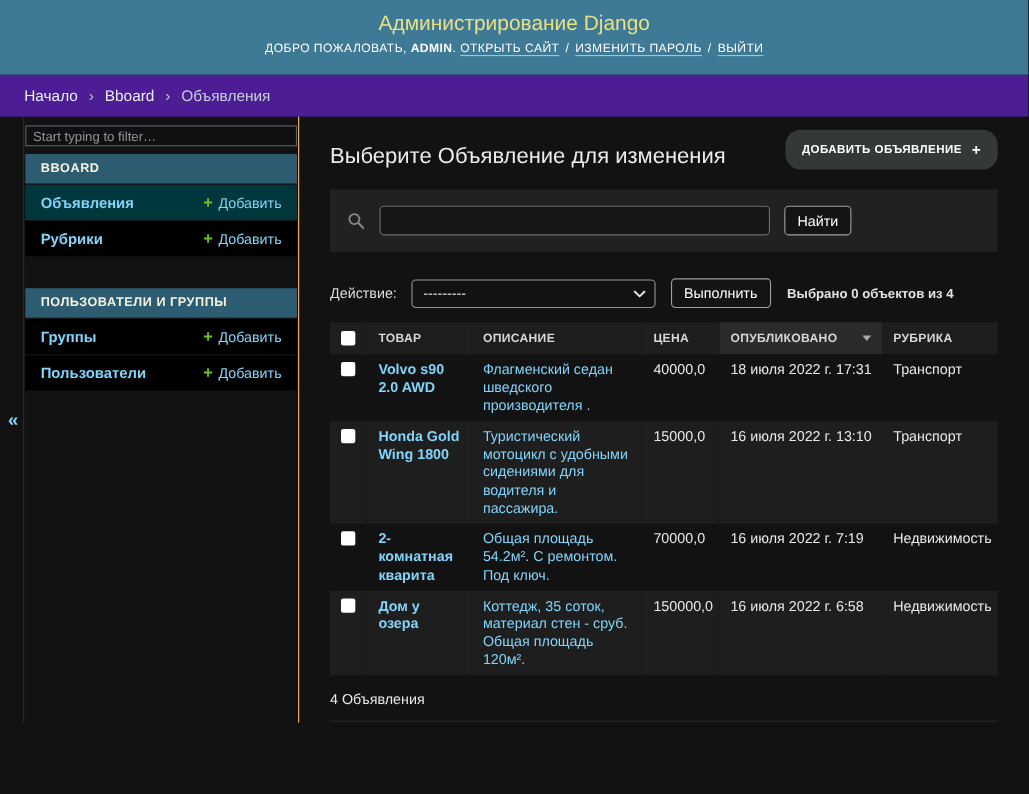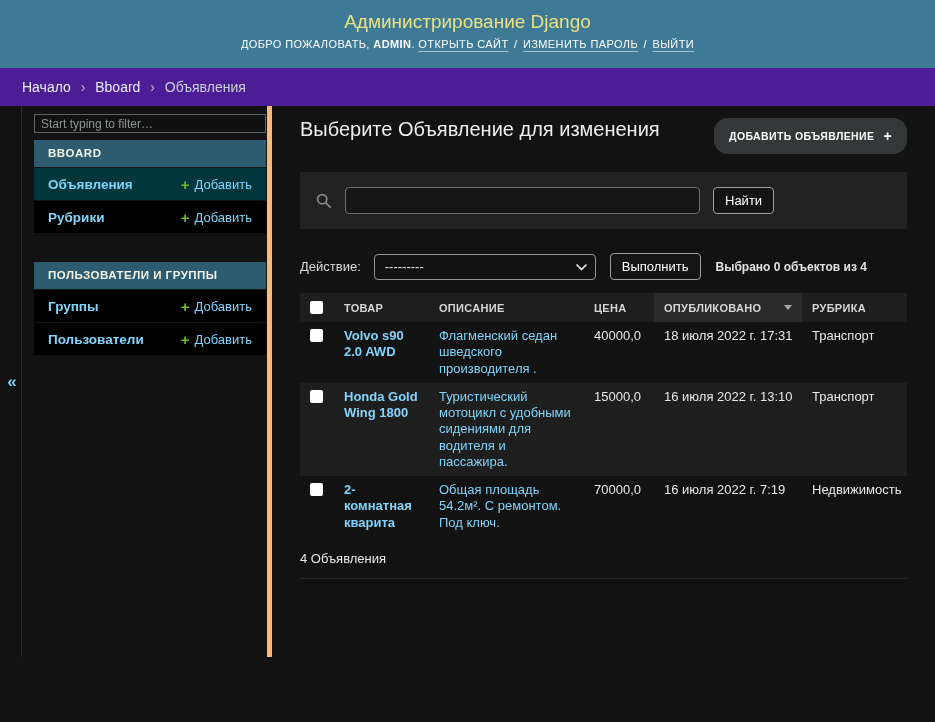--- a/index.html
+++ b/index.html
@@ -43,22 +43,22 @@
   .breadcrumbs .current { color:#c7d2d8; }
 
   
   .sidebar-toggle {
     position:absolute; left:3px; top:371px; width:18px; height:22px;
     color:#81d4fa; font-size:17px; font-weight:700; line-height:22px;
     text-align:center; cursor:pointer;
   }
   .sidebar {
     position:absolute; left:21px; top:106px; width:251px; height:551px;
-    border-left:1px solid #2c2c2c; border-right:5px solid #fdba74;
-    padding:8px 1px 0 12px;
+    border-left:1px solid #2c2c2c; border-right:1px solid #fdba74;
+    padding:8px 1px 0 1px;
   }
   .filter-input {
     width:100%; height:19px; background:#101010;
     border:1px solid #5d6266; color:#cfcfcf;
     font-family:"Liberation Sans", sans-serif; font-size:12px;
     padding:0 6px; outline:none;
   }
   .filter-input::placeholder { color:#8f9497; }
   .nav-module { margin-top:7px; }
   .nav-caption {
@@ -73,21 +73,21 @@
   }
   .nav-row.selected { background:#00363c; }
   .nav-model-link { color:#81d4fa; font-weight:700; font-size:13.5px; }
   .nav-add { display:flex; align-items:center; gap:5px; color:#81d4fa; font-size:13px; }
   .nav-add .plus { color:#6fbf23; font-weight:700; font-size:15px; line-height:1; }
 
   
   .main { position:absolute; left:300px; top:106px; width:607px; }
 
   .title-row {
-    margin-top:12px; display:flex; align-items:flex-start;
+    margin-top:12px; display:flex; align-items:flex-end;
     justify-content:space-between;
     gap:16px;
   }
   .page-title { font-size:20px; font-weight:400; color:#ededed; }
   .add-object-btn {
     display:flex; align-items:center; gap:9px;
     background:#353839; border:none; border-radius:14px;
     color:#fff; font-family:"Liberation Sans", sans-serif;
     font-size:10.5px; font-weight:700; letter-spacing:.4px;
     padding:12px 15px; cursor:pointer;
@@ -310,18 +310,28 @@
       <tr>
         <td>
             <input type="checkbox" class="row-checkbox" style="">
           </td>
         <td><a class="product-link">2-комнатная кварита</a></td>
         <td><a class="desc-link">Общая площадь 54.2м². С ремонтом. Под ключ.</a></td>
         <td class="cell-plain nowrap">70000,0</td>
         <td class="cell-plain nowrap">16 июля 2022 г. 7:19</td>
         <td class="cell-plain nowrap">Недвижимость</td>
       </tr>
+      <tr>
+        <td>
+            <input type="checkbox" class="row-checkbox" style="">
+          </td>
+        <td><a class="product-link">Дом у озера</a></td>
+        <td><a class="desc-link">Коттедж, 35 соток, материал стен - сруб. Общая площадь 120м².</a></td>
+        <td class="cell-plain nowrap">150000,0</td>
+        <td class="cell-plain nowrap">16 июля 2022 г. 6:58</td>
+        <td class="cell-plain nowrap">Недвижимость</td>
+      </tr>
     </tbody>
   </table>
 
   <div class="results-footer">4 Объявления</div>
   <div class="bottom-rule"></div>
 </div>
 
 </body></html>

